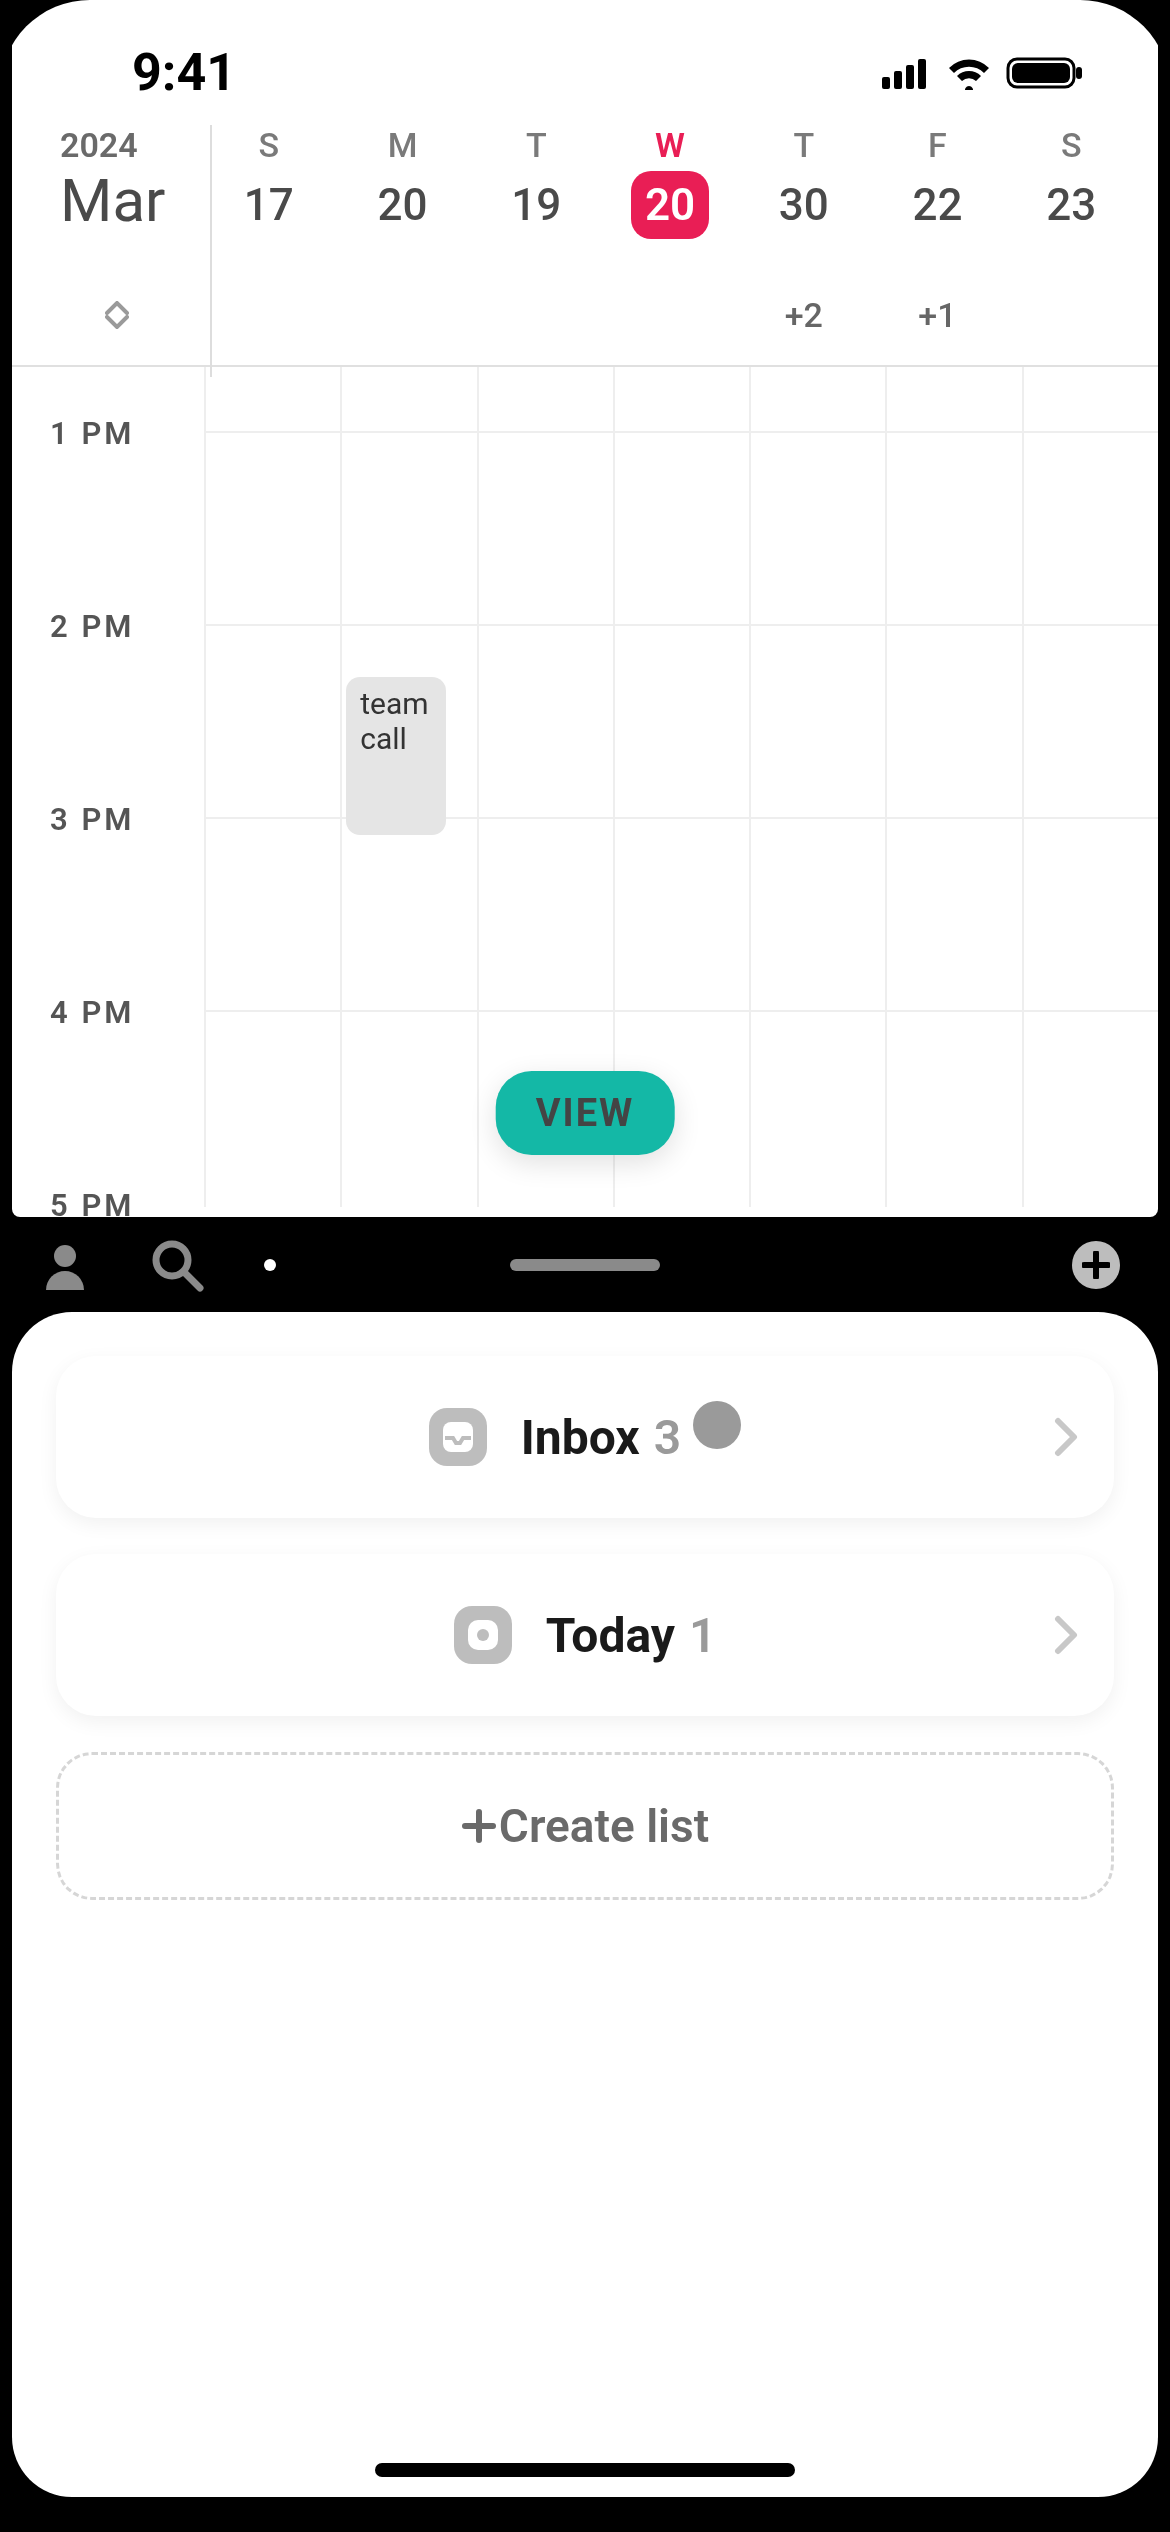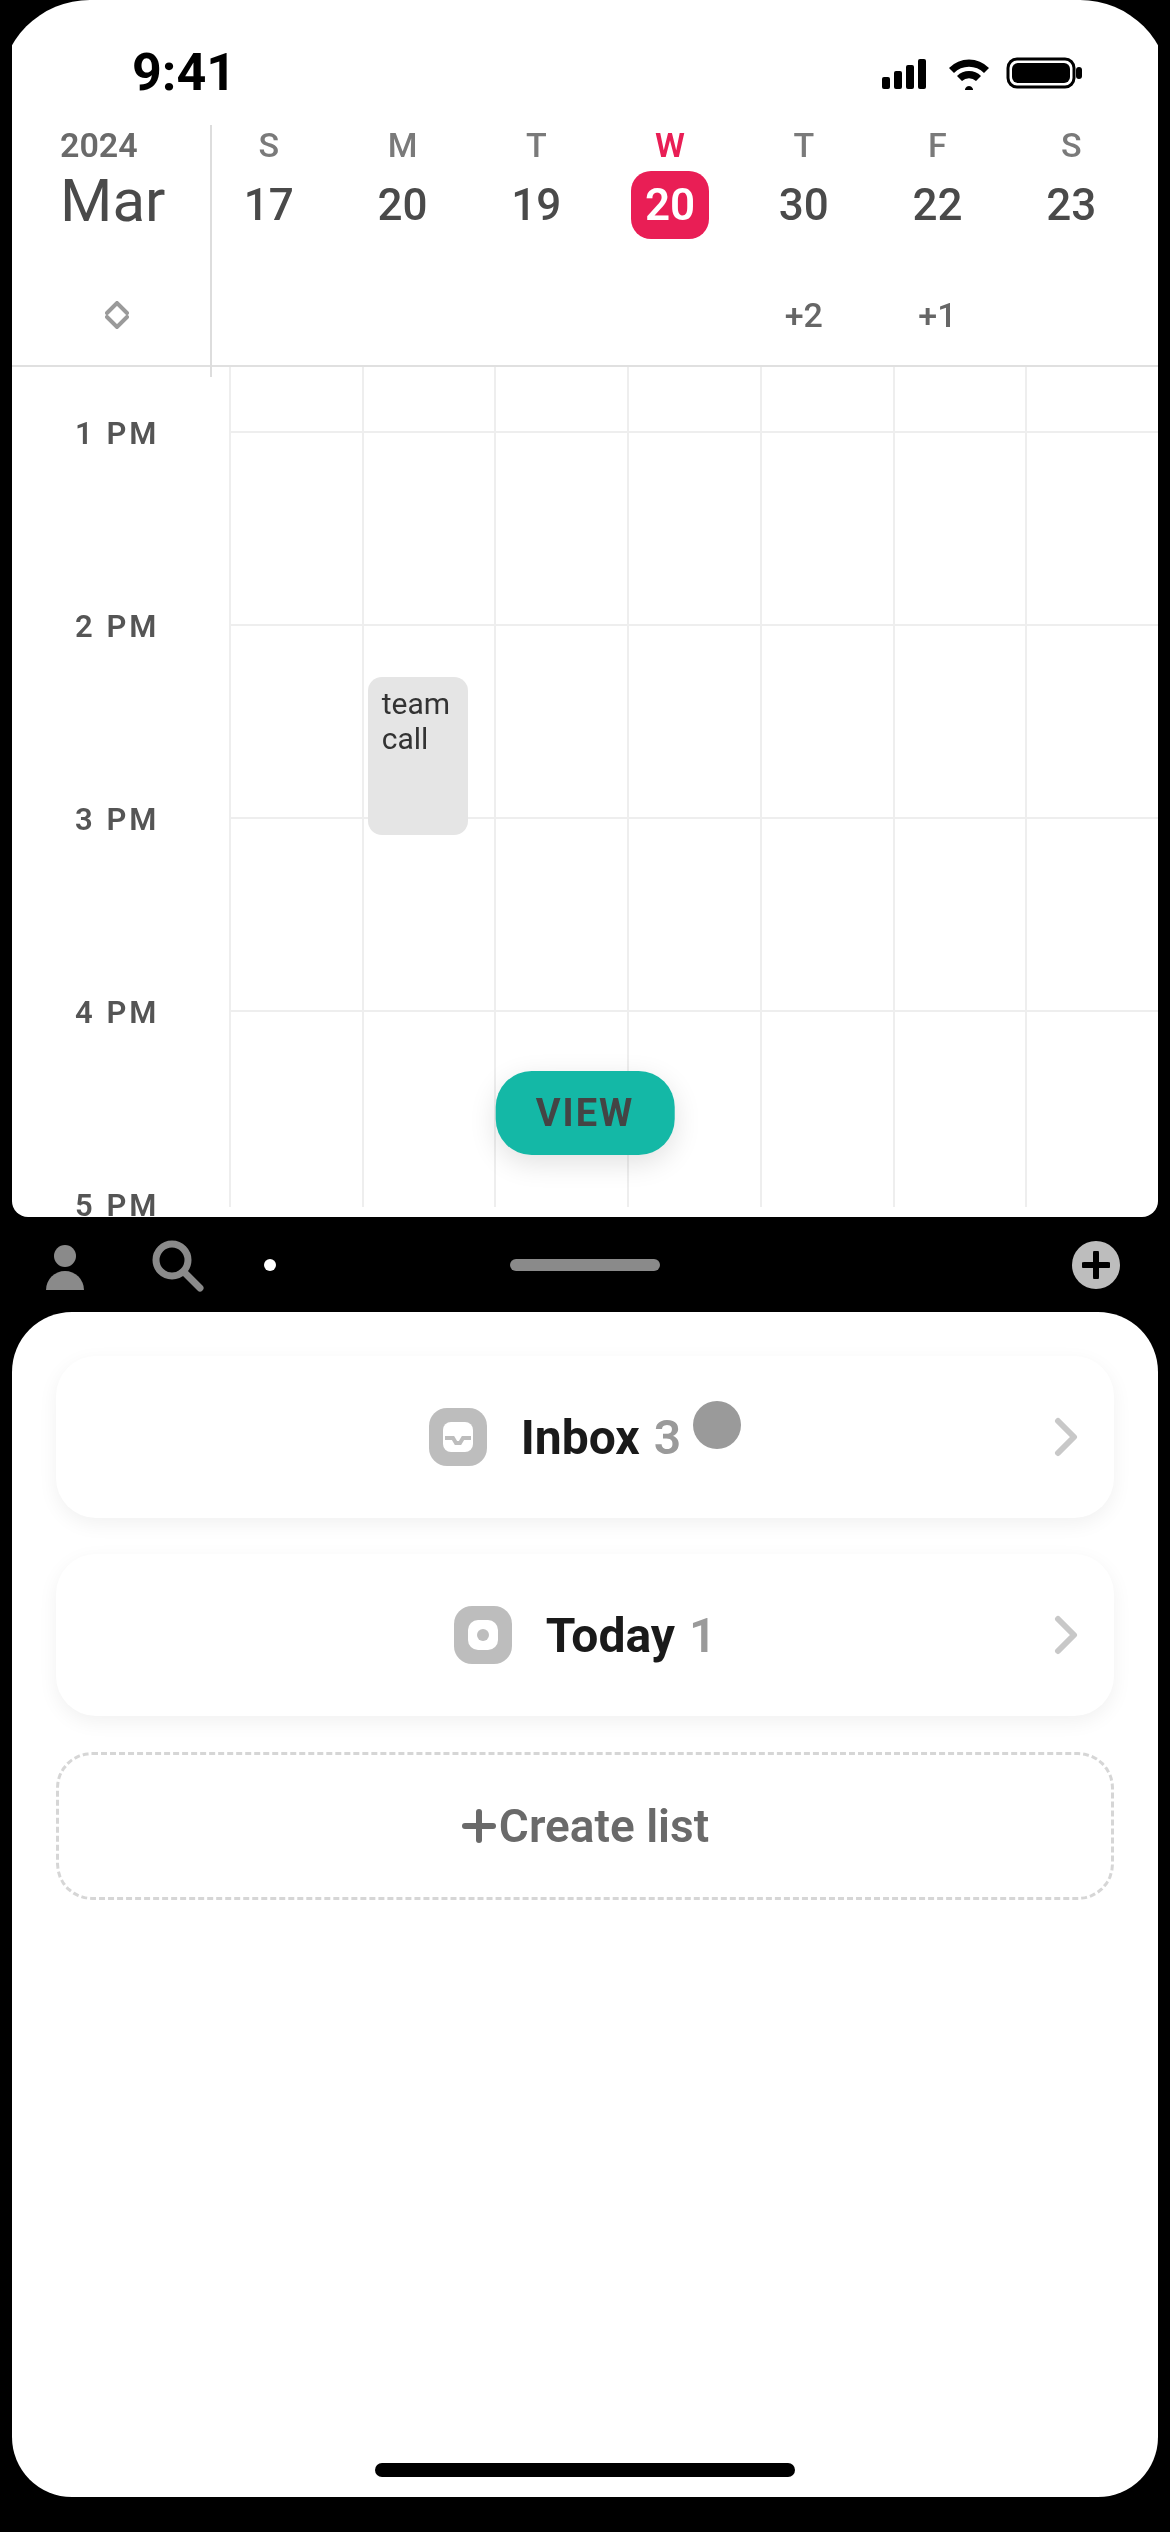--- a/index.html
+++ b/index.html
@@ -7,21 +7,21 @@
     .screen {
       width: 1170px;
       height: 2532px;
       background: #000;
       border-radius: 90px;
       overflow: hidden;
       position: relative;
     }
     .card {
       background: #fff;
-      border-radius: 16px;
+      border-radius: 8px;
       margin: 0 12px;
       overflow: hidden;
       position: relative;
     }
     .card-top {
       height: 1217px;
     }
     .status-bar {
       display: flex;
       justify-content: space-between;
@@ -125,21 +125,20 @@
       background: #e0e0e0;
     }
 
     .grid {
       display: flex;
       height: 840px;
       position: relative;
     }
     .time-col {
       width: 192px;
-      margin-left: 25px;
     }
     .time-label {
       height: 193px;
       font-size: 31px;
       color: #555;
       font-weight: 600;
       letter-spacing: 3px;
       display: flex;
       align-items: flex-start;
       padding-left: 38px;

